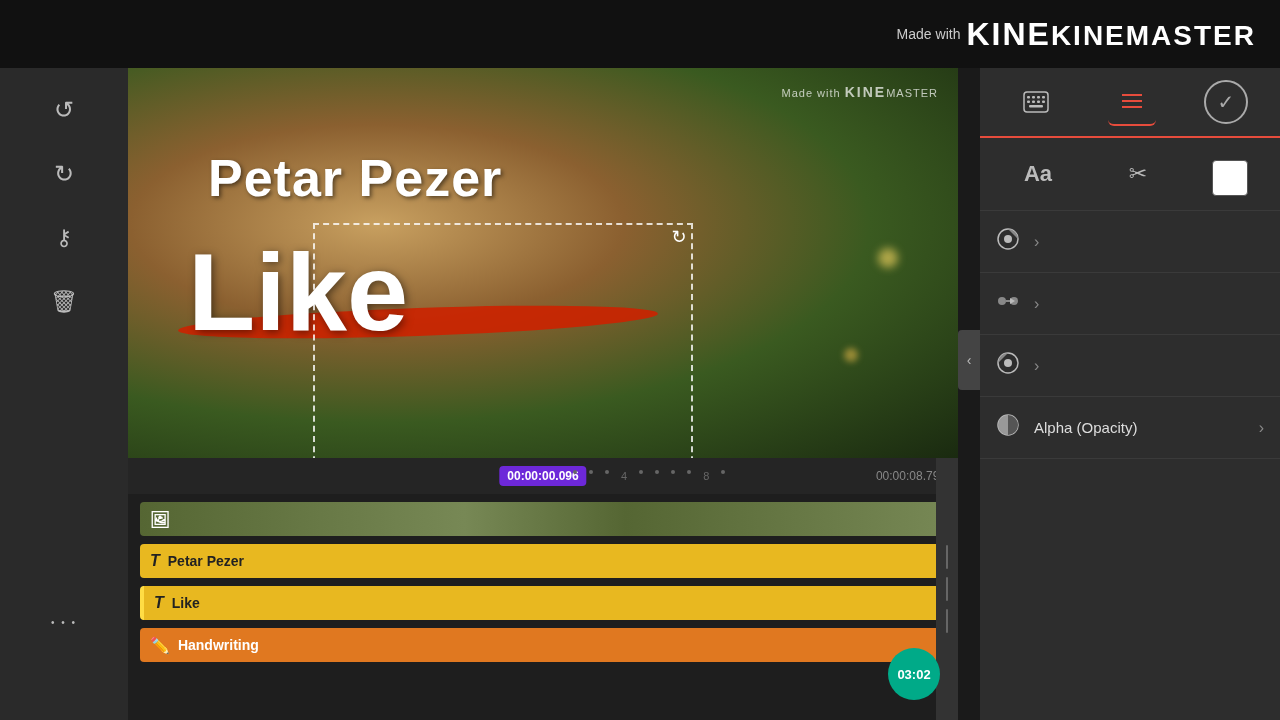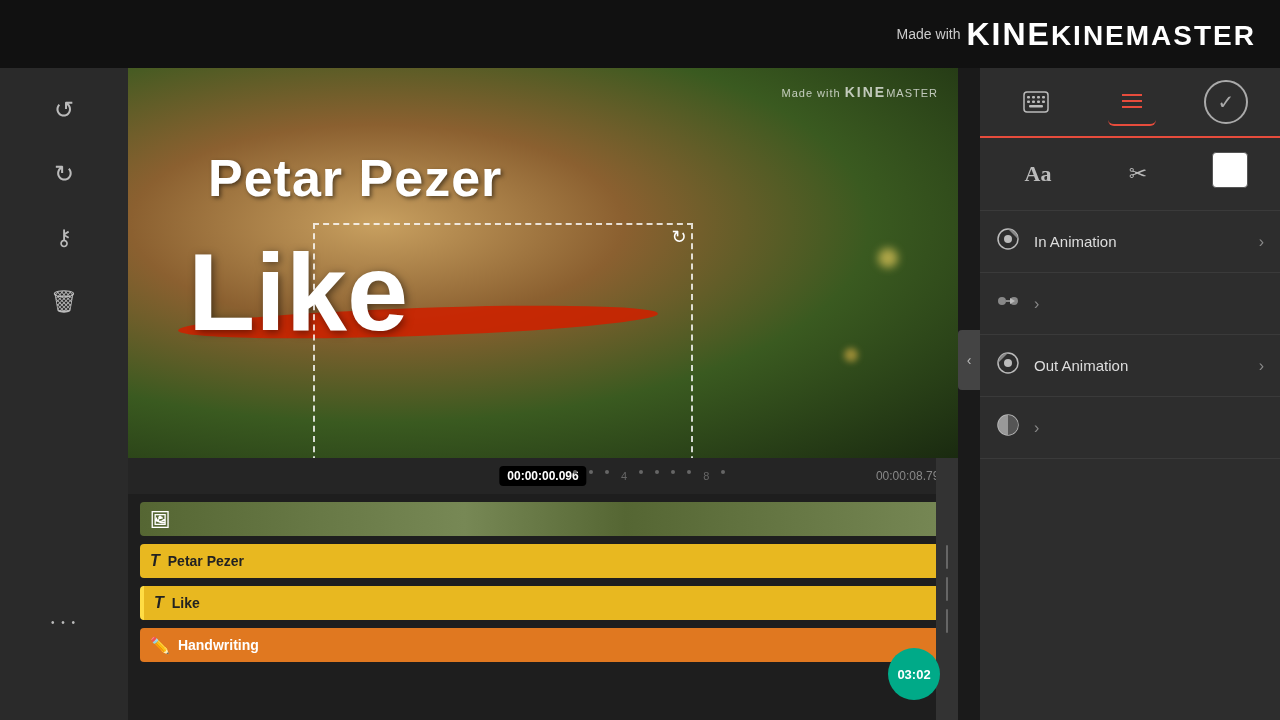--- a/index.html
+++ b/index.html
@@ -104,25 +104,24 @@
     .panel-icon-btn.done { 
       width: 44px; height: 44px; 
       border-radius: 50%; 
       border: 2px solid #aaa;
       color: #aaa;
       font-size: 20px;
     }
 
     .panel-row-2 {
       display: flex;
-      align-items: flex-start;
+      align-items: flex-end;
       justify-content: space-around;
       padding: 14px 8px;
       border-bottom: 1px solid #3a3a3a;
-      font-family: Liberation Serif, serif;
     }
     .panel-text-btn {
       width: 52px; height: 44px;
       display: flex; align-items: center; justify-content: center;
       font-size: 22px; color: #bbb; cursor: pointer;
     }
     .color-swatch {
       width: 36px; height: 36px;
       background: white;
       border-radius: 4px;
@@ -272,21 +271,21 @@
     
     .timeline-ruler {
       height: 36px;
       background: #252525;
       display: flex;
       align-items: center;
       padding: 0 8px;
       position: relative;
     }
     .time-current {
-      background: #000000;
+      background: #6d28d9;
       color: white;
       font-size: 12px;
       padding: 3px 8px;
       border-radius: 4px;
       font-weight: 600;
       position: absolute;
       left: 50%;
       transform: translateX(-50%);
     }
     .time-end {
@@ -579,21 +578,20 @@
   </div>
 
   <div class="panel-menu-item">
     <span class="panel-menu-icon">
       <svg width="24" height="24" viewBox="0 0 24 24">
           <circle cx="12" cy="12" r="10" fill="none" stroke="#bbb" stroke-width="1.5"></circle>
           <path d="M12,2 A10,10 0 0,1 22,12" fill="#888" stroke="none"></path>
           <circle cx="12" cy="12" r="4" fill="#bbb"></circle>
         </svg>
     </span>
-    <span class="panel-menu-label">In Animation</span>
     <span class="panel-menu-chevron">›</span>
   </div>
 
   <div class="panel-menu-item">
     <span class="panel-menu-icon">
       <svg width="24" height="24" viewBox="0 0 24 24">
           <circle cx="6" cy="12" r="4" fill="#888"></circle>
           <circle cx="18" cy="12" r="4" fill="#888"></circle>
           <line x1="10" y1="12" x2="14" y2="12" stroke="#888" stroke-width="2"></line>
           <polygon points="14,9 19,12 14,15" fill="#bbb"></polygon>
@@ -603,32 +601,32 @@
   </div>
 
   <div class="panel-menu-item">
     <span class="panel-menu-icon">
       <svg width="24" height="24" viewBox="0 0 24 24">
           <circle cx="12" cy="12" r="10" fill="none" stroke="#bbb" stroke-width="1.5"></circle>
           <path d="M12,2 A10,10 0 0,0 2,12" fill="#888" stroke="none"></path>
           <circle cx="12" cy="12" r="4" fill="#bbb"></circle>
         </svg>
     </span>
-    <span class="panel-menu-label">Out Animation</span>
     <span class="panel-menu-chevron">›</span>
   </div>
 
   <div class="panel-menu-item">
     <span class="panel-menu-icon">
       <svg width="24" height="24" viewBox="0 0 24 24">
         <circle cx="12" cy="12" r="10" fill="none" stroke="#bbb" stroke-width="1.5"></circle>
         <path d="M12,2 A10,10 0 0,1 22,12 A10,10 0 0,1 12,22 Z" fill="#555"></path>
         <path d="M12,2 A10,10 0 0,0 2,12 A10,10 0 0,0 12,22 Z" fill="#999"></path>
       </svg>
     </span>
+    <span class="panel-menu-label">Alpha (Opacity)</span>
     <span class="panel-menu-chevron">›</span>
   </div>
 </div>
 
 <div class="collapse-arrow">
   <span>‹</span>
 </div>
 
 <div class="right-edge-handle">
   <div class="handle-line"></div>

